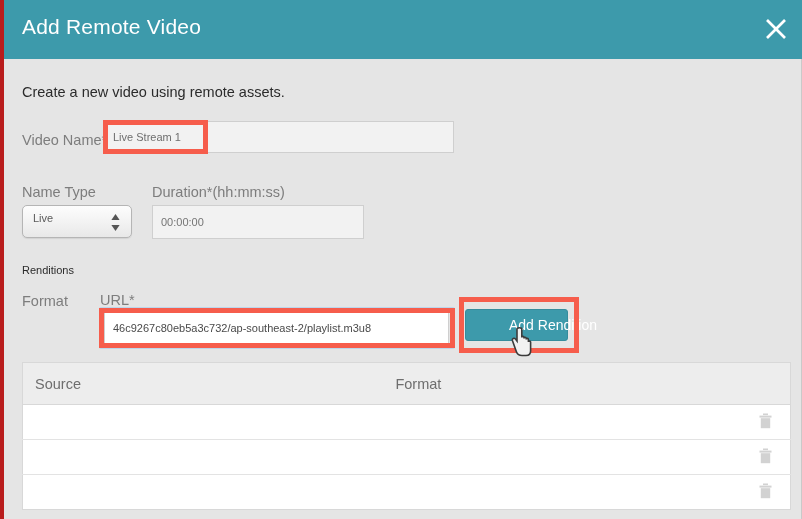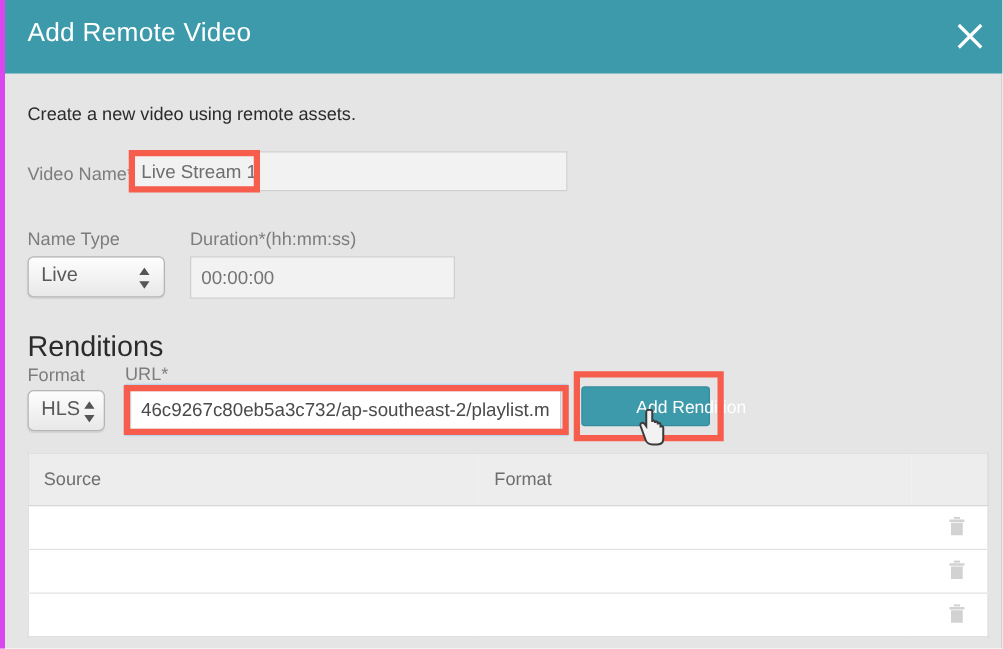--- a/index.html
+++ b/index.html
@@ -13,21 +13,21 @@
     font-family: "Liberation Sans", sans-serif;
     overflow: hidden;
   }
 
   #dialog {
     position: relative;
     width: 802px;
     height: 519px;
     box-sizing: border-box;
     background: #ffffff;
-    border-left: 4px solid #d946ef;
+    border-left: 4px solid #b91c1c;
     overflow: hidden;
   }
 
   
   .dlg-header {
     position: absolute;
     left: 0;
     top: 0;
     width: 802px;
     height: 59px;
@@ -80,21 +80,21 @@
     color: #7d7d7d;
     white-space: nowrap;
   }
 
   
   .txt-input {
     box-sizing: border-box;
     background: #f2f2f2;
     border: 1px solid #cfcfcf;
     font-family: "Liberation Sans", sans-serif;
-    font-size: 15px;
+    font-size: 11px;
     color: #6e6e6e;
     padding: 0 8px;
     outline: none;
   }
   .txt-input.editing {
     background: #ffffff;
     color: #4a4a4a;
   }
 
   
@@ -105,36 +105,36 @@
     border: 1px solid #b5b5b5;
     border-radius: 5px;
     background: linear-gradient(to bottom, #fdfdfd 0%, #f3f3f3 50%, #e8e8e8 100%);
     box-shadow: 0 1px 1px rgba(0,0,0,.08);
     cursor: pointer;
   }
   .sel .sel-val {
     position: absolute;
     left: 10px;
     top: 6px;
-    font-size: 16px;
+    font-size: 11px;
     color: #5a5a5a;
     white-space: nowrap;
     text-align: right;
   }
   .sel .sel-arrows {
     position: absolute;
     top: 8px;
     width: 9px;
     height: 17px;
   }
 
   
   .section-head {
     position: absolute;
-    font-size: 23px;
+    font-size: 11px;
     color: #2b2b2b;
     white-space: nowrap;
     text-align: center;
   }
 
   
   .btn-teal {
     position: absolute;
     box-sizing: border-box;
     background: #3d9aab;
@@ -239,27 +239,20 @@
         <polygon points="4.5,17 8.6,11 0.4,11" fill="#555"></polygon>
       </svg>
     </div>
 
     <div class="fld-label" style="position:absolute;left:148px;top:125px;">Duration*(hh:mm:ss)</div>
     <input class="txt-input" type="text" disabled="" style="position: absolute; left: 148px; top: 146px; width: 212px; height: 34px;" placeholder="00:00:00">
 
     <div class="section-head" style="left:18px;top:205px;">Renditions</div>
 
     <div class="fld-label" style="position:absolute;left:18px;top:234px;">Format</div>
-    <div class="sel" style="left:18px;top:253px;width:62px;position:absolute;">
-      <span class="sel-val">HLS</span>
-      <svg class="sel-arrows" style="right:7px;" viewBox="0 0 9 17">
-        <polygon points="4.5,0 8.6,6 0.4,6" fill="#555"></polygon>
-        <polygon points="4.5,17 8.6,11 0.4,11" fill="#555"></polygon>
-      </svg>
-    </div>
 
     <div class="fld-label" style="position:absolute;left:96px;top:233px;">URL*</div>
     <div class="focus-glow" style="left:95px;top:248px;width:356px;height:42px;"></div>
     <input class="txt-input editing" type="text" style="position: absolute; left: 100px; top: 253px; width: 345px; height: 32px;" value="46c9267c80eb5a3c732/ap-southeast-2/playlist.m3u8">
     <div class="annot" style="left:95px;top:249px;width:356px;height:40px;"></div>
 
     <div class="btn-teal" style="left:461px;top:250px;width:103px;height:32px;padding-left:43px;">Add Rendition</div>
     <div class="annot" style="left:455px;top:238px;width:120px;height:56px;"></div>
 
     <svg class="cursor-hand" style="left:504px;top:268px;" viewBox="0 0 26 30">

